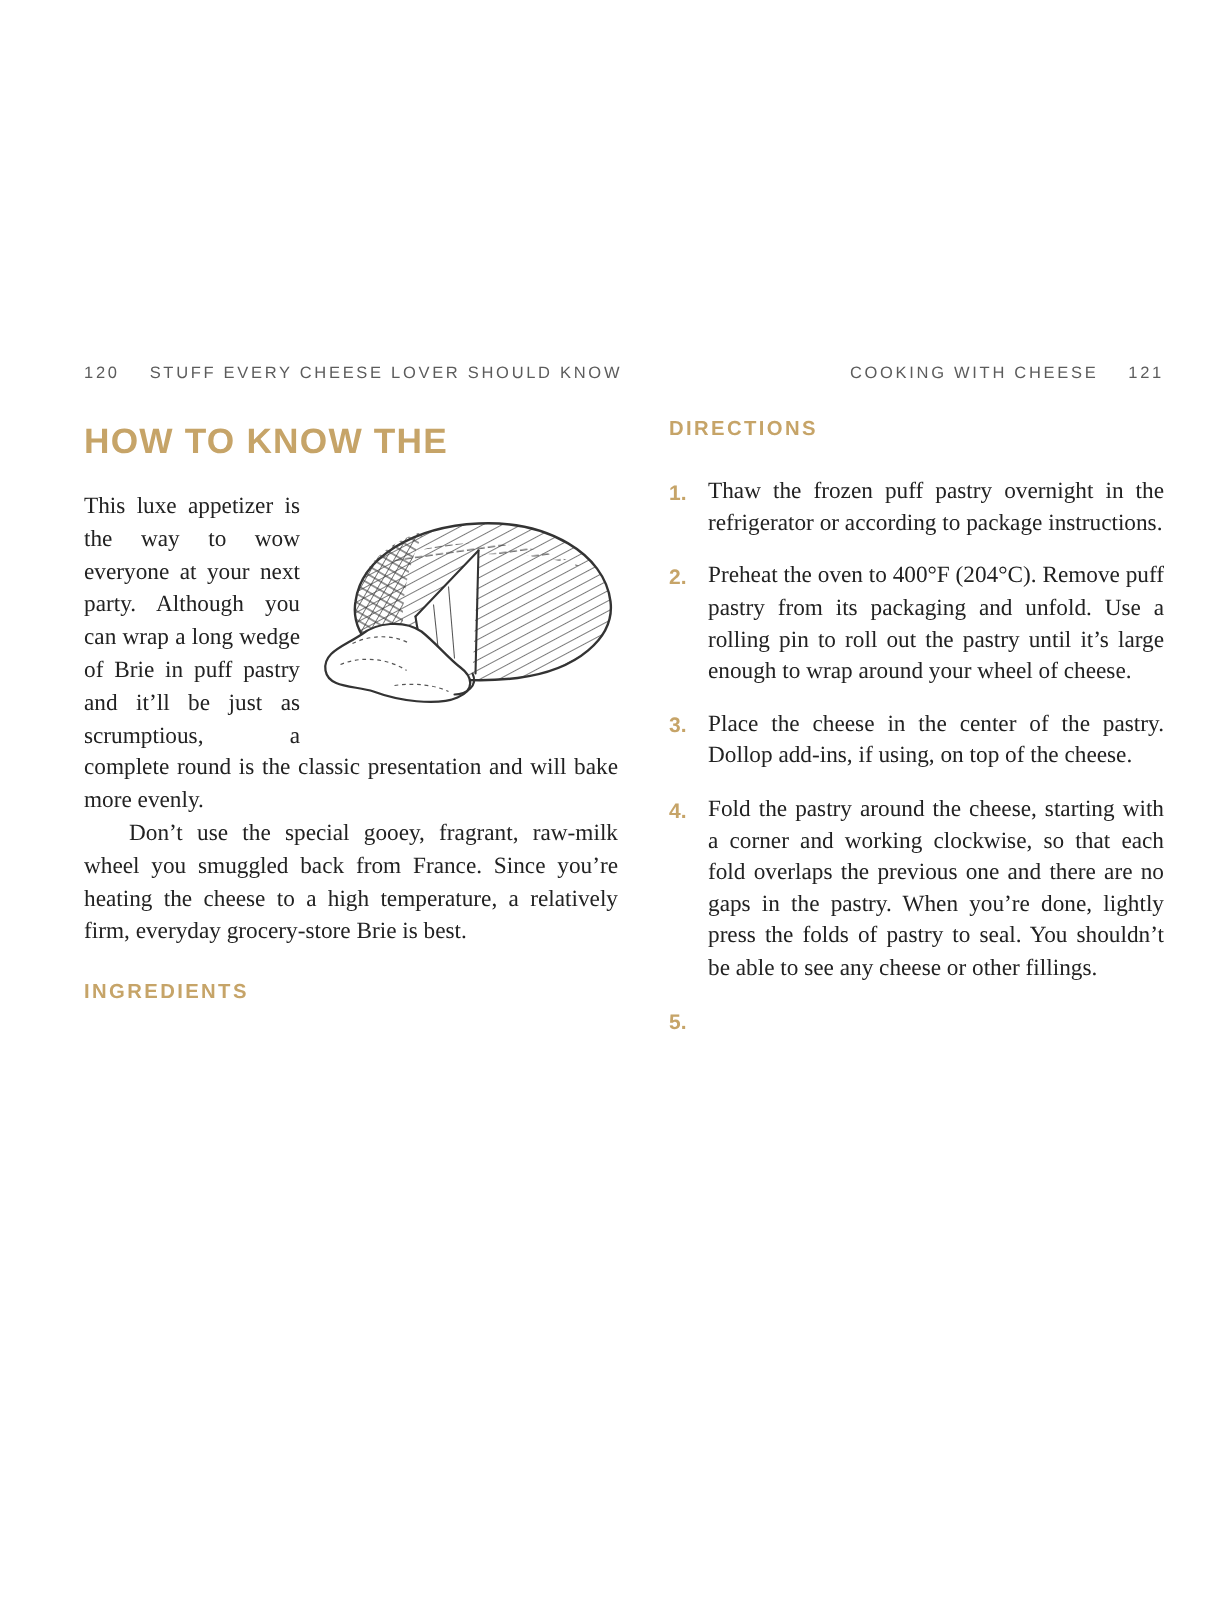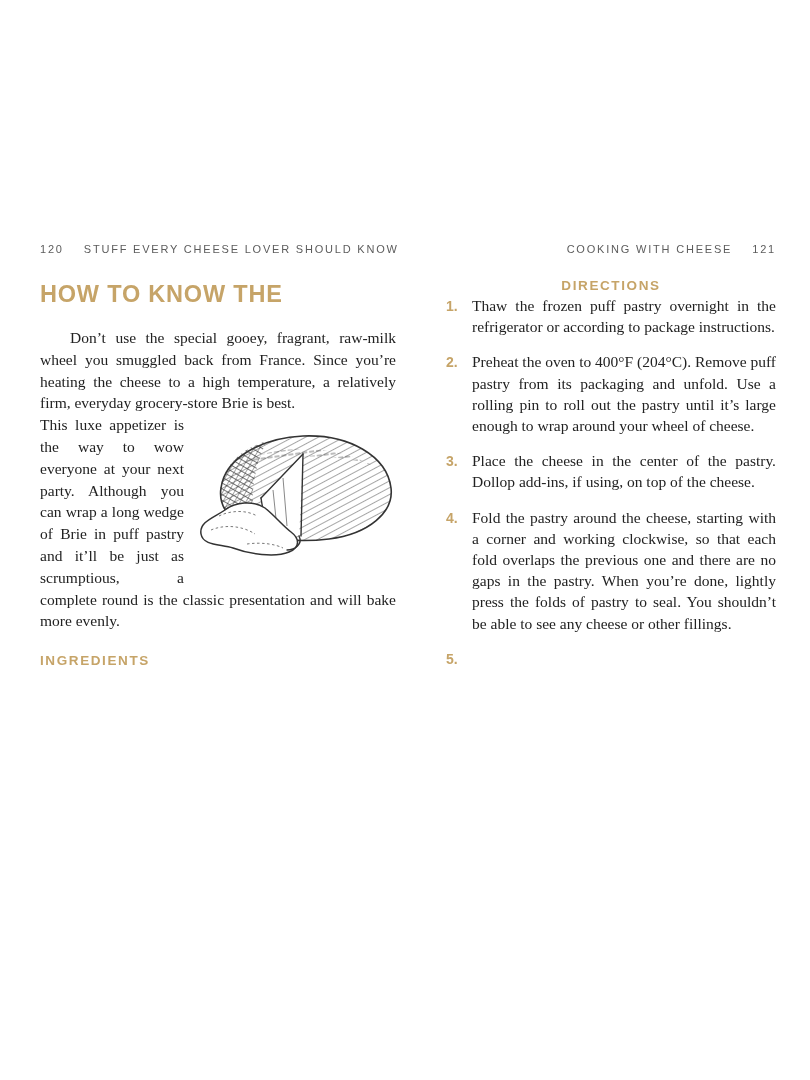--- a/index.html
+++ b/index.html
@@ -4,21 +4,21 @@
 <style>
   html, body { margin: 0; padding: 0; background: #ffffff; }
   body {
     width: 810px; height: 1080px; overflow: hidden; position: relative;
     font-family: "Liberation Serif", serif;
     -webkit-font-smoothing: antialiased;
   }
   .spread { position: absolute; inset: 0; background: #fff; }
 
   .col { position: absolute; top: 243px; }
-  .col-left  { left: 40px;  width: 356px; }
+  .col-left  { left: 56px;  width: 356px; }
   .col-right { left: 446px; width: 330px; }
 
   .running-head {
     display: flex; align-items: baseline; gap: 20px;
     font-family: "Liberation Sans", sans-serif;
     font-size: 11px; letter-spacing: 1.8px; color: #5c5c5c;
     font-weight: 400; white-space: nowrap;
   }
   .running-head.right { justify-content: flex-end; }
 
@@ -38,21 +38,21 @@
   .illo {
     float: right; width: 205px; height: 147px;
     margin: 2px 0 4px 7px;
   }
 
   .section-head {
     font-family: "Liberation Sans", sans-serif;
     font-weight: 700; font-size: 13.5px; letter-spacing: 1.6px;
     color: #c6a468; margin: 21px 0 15px 0;
   }
-  .col-right .section-head { margin-top: 23px; margin-bottom: 2px; text-align: center; }
+  .col-right .section-head { margin-top: 23px; margin-bottom: 24px; }
 
   ul.ingredients { list-style: none; margin: 0; padding: 0; }
   ul.ingredients li {
     font-size: 15.5px; line-height: 20.6px; color: #222;
     padding-left: 40px; text-indent: -18px; margin: 0;
   }
 
   ol.directions { list-style: none; margin: 0; padding: 0; }
   ol.directions li {
     position: relative; padding-left: 26px; margin: 0 0 14px 0;
@@ -75,22 +75,20 @@
   <div class="col col-left">
 
     <div class="running-head">
       <span>120</span>
       <span>STUFF EVERY CHEESE LOVER SHOULD KNOW</span>
     </div>
 
     <h1 class="recipe-title">
       <span>HOW TO KNOW THE</span><br>
     </h1>
-
-    <p class="bodytext indent">Don’t use the special gooey, fragrant, raw-milk wheel you smuggled back from France. Since you’re heating the cheese to a high temperature, a relatively firm, everyday grocery-store Brie is best.</p>
 
     <p class="bodytext">
       <span class="illo">
         <svg width="205" height="147" viewBox="0 0 205 147" xmlns="http://www.w3.org/2000/svg">
           <defs>
             <pattern id="hatchR" width="6" height="6" patternUnits="userSpaceOnUse" patternTransform="rotate(62)">
               <line x1="0" y1="0" x2="0" y2="6" stroke="#3a3a3a" stroke-width="0.9"></line>
             </pattern>
             <pattern id="hatchX" width="5" height="5" patternUnits="userSpaceOnUse" patternTransform="rotate(30)">
               <line x1="0" y1="0" x2="0" y2="5" stroke="#3a3a3a" stroke-width="0.9"></line>
@@ -118,20 +116,22 @@
           <path d="M28,100 C40,94 56,94 66,100" fill="none" stroke="#555" stroke-width="0.8" stroke-dasharray="2.5 2.5"></path>
           <path d="M20,114 C34,108 52,110 64,118" fill="none" stroke="#555" stroke-width="0.8" stroke-dasharray="2.5 2.5"></path>
           <path d="M56,128 C70,126 84,128 92,132" fill="none" stroke="#555" stroke-width="0.8" stroke-dasharray="2.5 2.5"></path>
 
           <path class="ink" d="M108,120 C112,128 104,134 96,134" stroke-width="1.2"></path>
         </svg>
       </span>
       <span>This luxe appetizer is the way to wow everyone at your next party. Although you can wrap a long wedge of Brie in puff pastry and it’ll be just as scrumptious, a complete round is the classic presentation and will bake more evenly.</span>
     </p>
 
+    <p class="bodytext indent">Don’t use the special gooey, fragrant, raw-milk wheel you smuggled back from France. Since you’re heating the cheese to a high temperature, a relatively firm, everyday grocery-store Brie is best.</p>
+
     <h2 class="section-head">INGREDIENTS</h2>
 
   </div>
 
   <div class="col col-right">
 
     <div class="running-head right">
       <span>COOKING WITH CHEESE</span>
       <span>121</span>
     </div>

